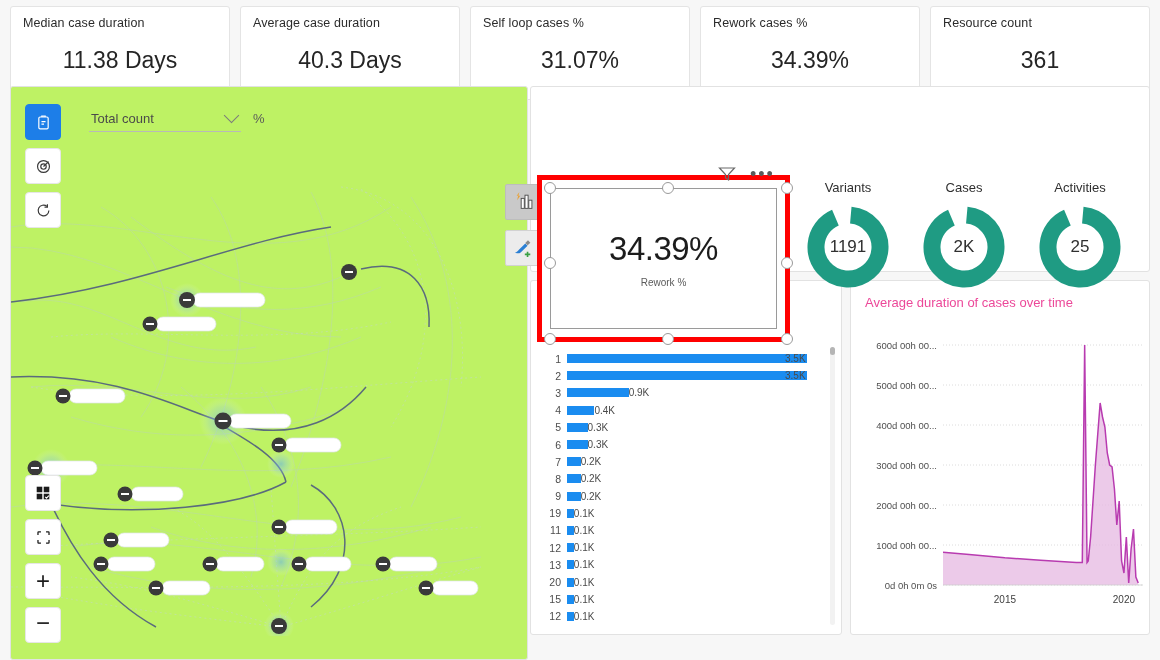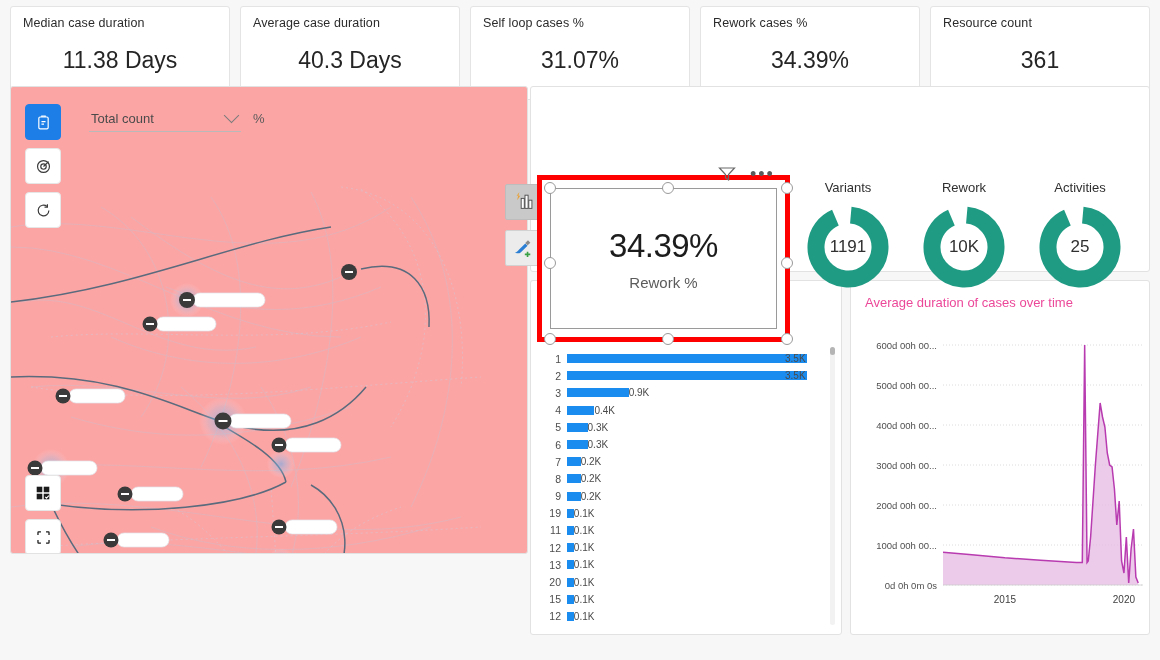--- a/index.html
+++ b/index.html
@@ -19,22 +19,22 @@
               display: flex; flex-direction: column; }
   .kpi-title { font-size: 12.5px; color: #2b2b2b; letter-spacing: .1px;
                line-height: 16px; }
   .kpi-value { flex: 1; display: flex; align-items: center; justify-content: center;
                font-size: 23px; color: #252525; font-weight: 400; padding-bottom: 3px;}
 
   
   .main { position: absolute; left: 0; top: 82px; width: 1160px; height: 578px; }
 
   
-  .map-panel { position: absolute; left: 10px; top: 4px; width: 518px; height: 468px;
-               background: #fca5a5; border: 1px solid #e2e2e2; border-radius: 3px;
+  .map-panel { position: absolute; left: 10px; top: 4px; width: 518px; height: 574px;
+               background: #bef264; border: 1px solid #e2e2e2; border-radius: 3px;
                overflow: hidden; }
   .map-svg { position: absolute; inset: 0; }
 
   .map-toolbar-tl { position: absolute; left: 14px; top: 17px;
                     display: flex; flex-direction: column; gap: 8px; }
   .map-toolbar-bl { position: absolute; left: 14px; top: 388px;
                     display: flex; flex-direction: column; gap: 8px; }
   .tool-btn { width: 36px; height: 36px; border: 1px solid #e6e6e6; border-radius: 4px;
               background: #fff; display: flex; align-items: center; justify-content: center;
               color: #3a3a3a; }
@@ -68,21 +68,21 @@
   .ellipsis { font-size: 18px; color: #5a5a5a; letter-spacing: 2px; line-height: 8px; }
 
   
   .sel-wrap { position: absolute; left: 537px; top: 93px; width: 253px; height: 167px;
               border: 5px solid #ff0000; background: #ffffff; z-index: 7; }
   .sel-inner { position: absolute; left: 8px; top: 8px; right: 8px; bottom: 8px;
                border: 1px solid #9a9a9a; background: #ffffff;
                display: flex; flex-direction: column; align-items: center;
                justify-content: center; }
   .sel-value { font-size: 33px; color: #1c1c1c; letter-spacing: -0.5px; }
-  .sel-label { font-size: 15px; color: #5b5b5b; margin-top: 9px; }
+  .sel-label { font-size: 10px; color: #5b5b5b; margin-top: 9px; }
   .handle { position: absolute; width: 12px; height: 12px; border-radius: 50%;
             background: #ffffff; border: 1.5px solid #9a9a9a; }
 
   
   .donuts { position: absolute; left: 790px; top: 98px; width: 350px; height: 140px;
             display: flex; gap: 0; z-index: 5; }
   .donut-cell { width: 116px; display: flex; flex-direction: column; align-items: center; }
   .donut-title { font-size: 13px; color: #2f2f2f; margin-bottom: 8px; }
   .donut-wrap { position: relative; width: 88px; height: 88px; }
   .donut-val { position: absolute; inset: 0; display: flex; align-items: center;
@@ -398,26 +398,26 @@
       <div class="donut-cell">
         <div class="donut-title">Variants</div>
         <div class="donut-wrap">
           <svg width="88" height="88" viewBox="0 0 88 88">
             <circle cx="44" cy="44" r="32" fill="none" stroke="#1f9b83" stroke-width="17" stroke-dasharray="185 16" transform="rotate(-85 44 44)"></circle>
           </svg>
           <div class="donut-val">1191</div>
         </div>
       </div>
       <div class="donut-cell">
-        <div class="donut-title">Rework</div>
+        <div class="donut-title">Cases</div>
         <div class="donut-wrap">
           <svg width="88" height="88" viewBox="0 0 88 88">
             <circle cx="44" cy="44" r="32" fill="none" stroke="#1f9b83" stroke-width="17" stroke-dasharray="185 16" transform="rotate(-85 44 44)"></circle>
           </svg>
-          <div class="donut-val">10K</div>
+          <div class="donut-val">2K</div>
         </div>
       </div>
       <div class="donut-cell">
         <div class="donut-title">Activities</div>
         <div class="donut-wrap">
           <svg width="88" height="88" viewBox="0 0 88 88">
             <circle cx="44" cy="44" r="32" fill="none" stroke="#1f9b83" stroke-width="17" stroke-dasharray="185 16" transform="rotate(-85 44 44)"></circle>
           </svg>
           <div class="donut-val">25</div>
         </div>

